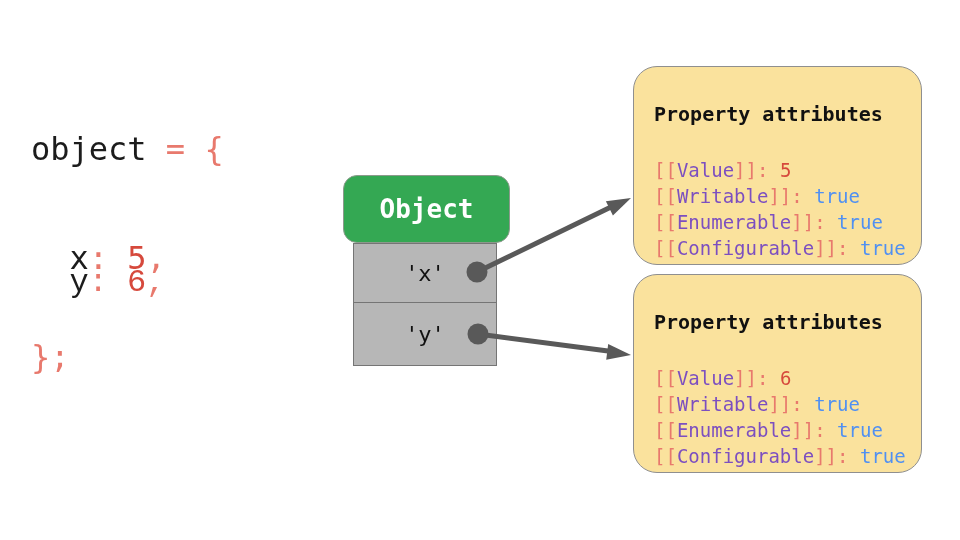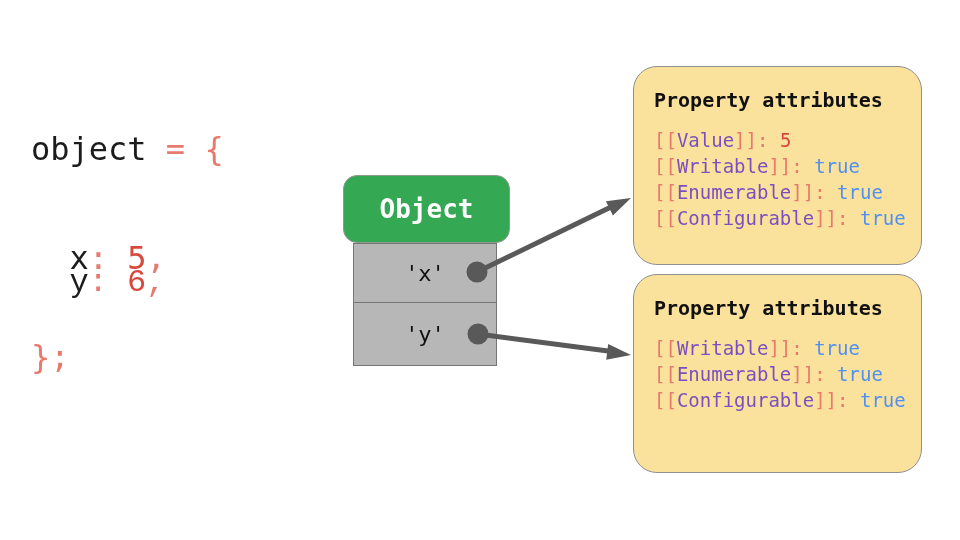--- a/index.html
+++ b/index.html
@@ -92,34 +92,34 @@
   
   .attr-box {
     position: absolute;
     left: 633px;
     width: 289px;
     height: 199px;
     box-sizing: border-box;
     background: #fae29d;
     border: 1.5px solid #8f8f8f;
     border-radius: 24px;
-    padding: 22px 20px 0 20px;
+    padding: 36px 20px 0 20px;
     z-index: 2;
   }
   .attr-box-1 { top: 66px; }
   .attr-box-2 { top: 274px; }
   .attr-title {
     font-size: 20px;
     line-height: 22px;
     font-weight: bold;
     color: #111111;
     white-space: pre;
   }
   .attr-lines {
-    margin-top: 16px;
+    margin-top: 32px;
     font-size: 19px;
     line-height: 26px;
   }
   .attr-line { white-space: pre; }
 </style>
 </head>
 <body>
 
 <div id="canvas">
 
@@ -161,19 +161,20 @@
       <div class="attr-line"><span class="tok-punct">[[</span><span class="tok-name">Value</span><span class="tok-punct">]]</span><span class="tok-punct">: </span><span class="tok-num">5</span></div>
       <div class="attr-line"><span class="tok-punct">[[</span><span class="tok-name">Writable</span><span class="tok-punct">]]</span><span class="tok-punct">: </span><span class="tok-bool">true</span></div>
       <div class="attr-line"><span class="tok-punct">[[</span><span class="tok-name">Enumerable</span><span class="tok-punct">]]</span><span class="tok-punct">: </span><span class="tok-bool">true</span></div>
       <div class="attr-line"><span class="tok-punct">[[</span><span class="tok-name">Configurable</span><span class="tok-punct">]]</span><span class="tok-punct">: </span><span class="tok-bool">true</span></div>
     </div>
   </div>
 
   <div class="attr-box attr-box-2">
     <div class="attr-title">Property attributes</div>
     <div class="attr-lines">
+      <div class="attr-line"><span class="tok-punct">[[</span><span class="tok-name">Value</span><span class="tok-punct">]]</span><span class="tok-punct">: </span><span class="tok-num">6</span></div>
       <div class="attr-line"><span class="tok-punct">[[</span><span class="tok-name">Writable</span><span class="tok-punct">]]</span><span class="tok-punct">: </span><span class="tok-bool">true</span></div>
       <div class="attr-line"><span class="tok-punct">[[</span><span class="tok-name">Enumerable</span><span class="tok-punct">]]</span><span class="tok-punct">: </span><span class="tok-bool">true</span></div>
       <div class="attr-line"><span class="tok-punct">[[</span><span class="tok-name">Configurable</span><span class="tok-punct">]]</span><span class="tok-punct">: </span><span class="tok-bool">true</span></div>
     </div>
   </div>
 
 </div>
 
 </body></html>

